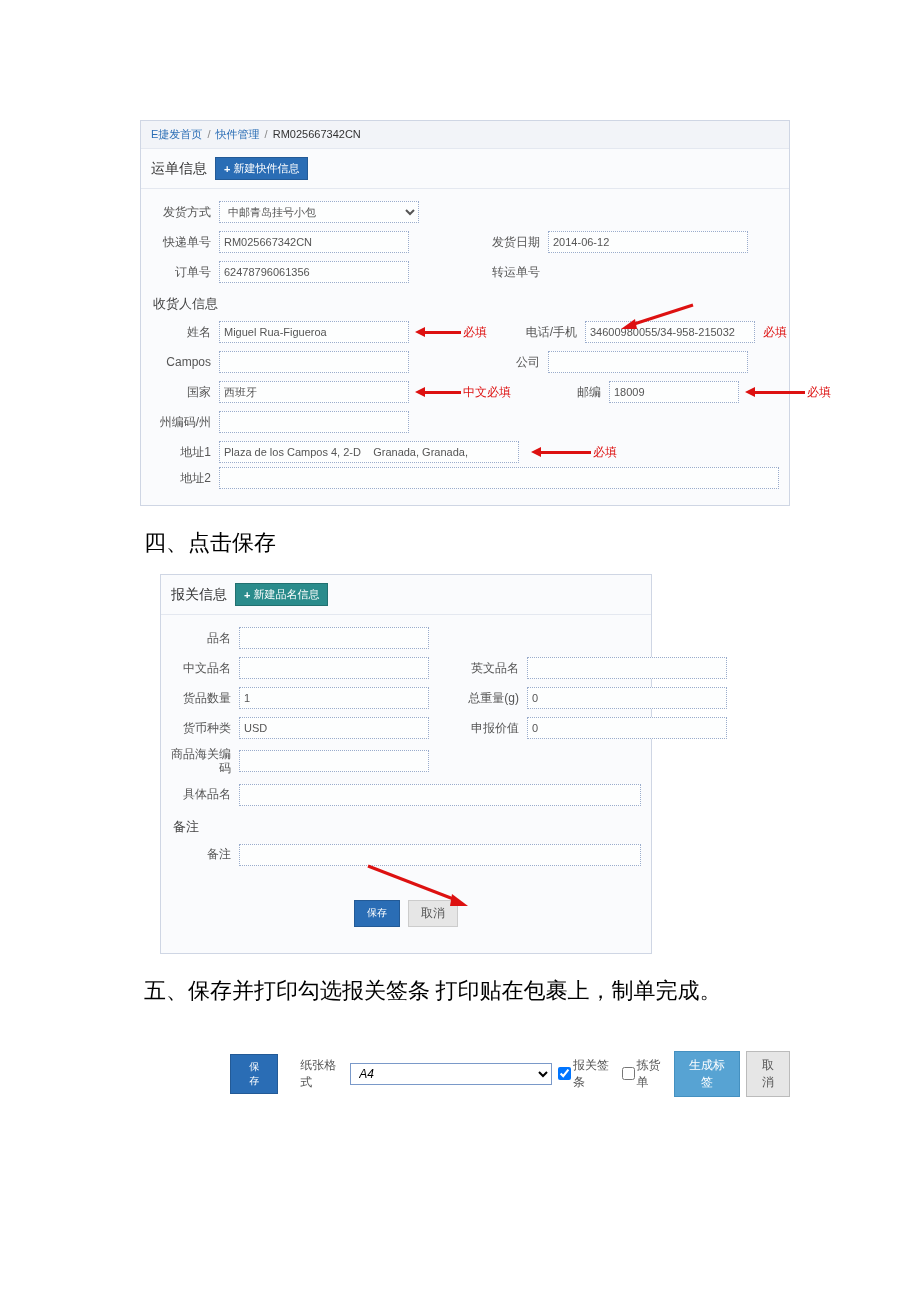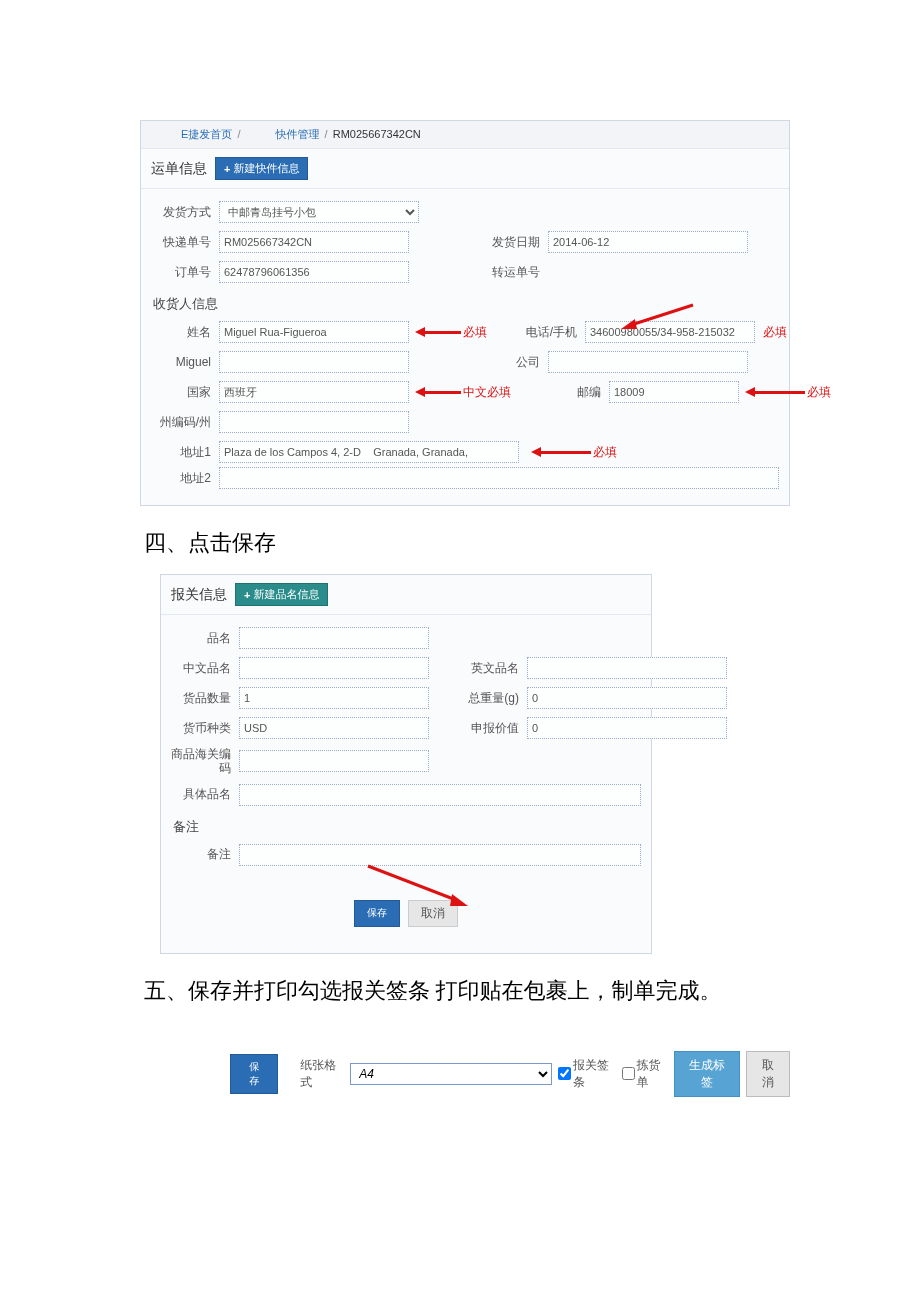--- a/index.html
+++ b/index.html
@@ -17,21 +17,21 @@
     border: 1px solid #cfd6e4;
     background: #fafbfd;
   }
   .breadcrumb {
     font-size: 11px;
     padding: 6px 10px;
     background: #f2f4f8;
     border-bottom: 1px solid #e4e8f0;
     color: #333;
   }
-  .breadcrumb a { color: #2a6db5; text-decoration: none; margin-left: 30px; }
+  .breadcrumb a { color: #2a6db5; text-decoration: none; }
   .breadcrumb .sep { color: #888; margin: 0 2px; }
 
   .section-bar {
     padding: 8px 10px;
     font-size: 14px;
     color: #333;
     display: flex;
     align-items: center;
     border-bottom: 1px solid #e4e8f0;
   }
@@ -315,21 +315,21 @@
               <line x1="76" y1="2" x2="14" y2="22" stroke="#d11" stroke-width="3"></line>
               <polygon points="4,26 18,16 20,26" fill="#d11"></polygon>
             </svg>
             <input class="mid" style="width: 170px;" value="34600980055/34-958-215032">
           </span>
           <span class="red-note" style="margin-left:8px">必填</span>
         </div>
       </div>
       <div class="row2">
         <div class="col">
-          <span class="lab">Miguel</span>
+          <span class="lab">Campos</span>
           <input class="short" value="" style="">
         </div>
         <div class="col">
           <span class="lab">公司</span>
           <input class="mid" value="" style="">
         </div>
       </div>
       <div class="row2">
         <div class="col">
           <span class="lab">国家</span>

